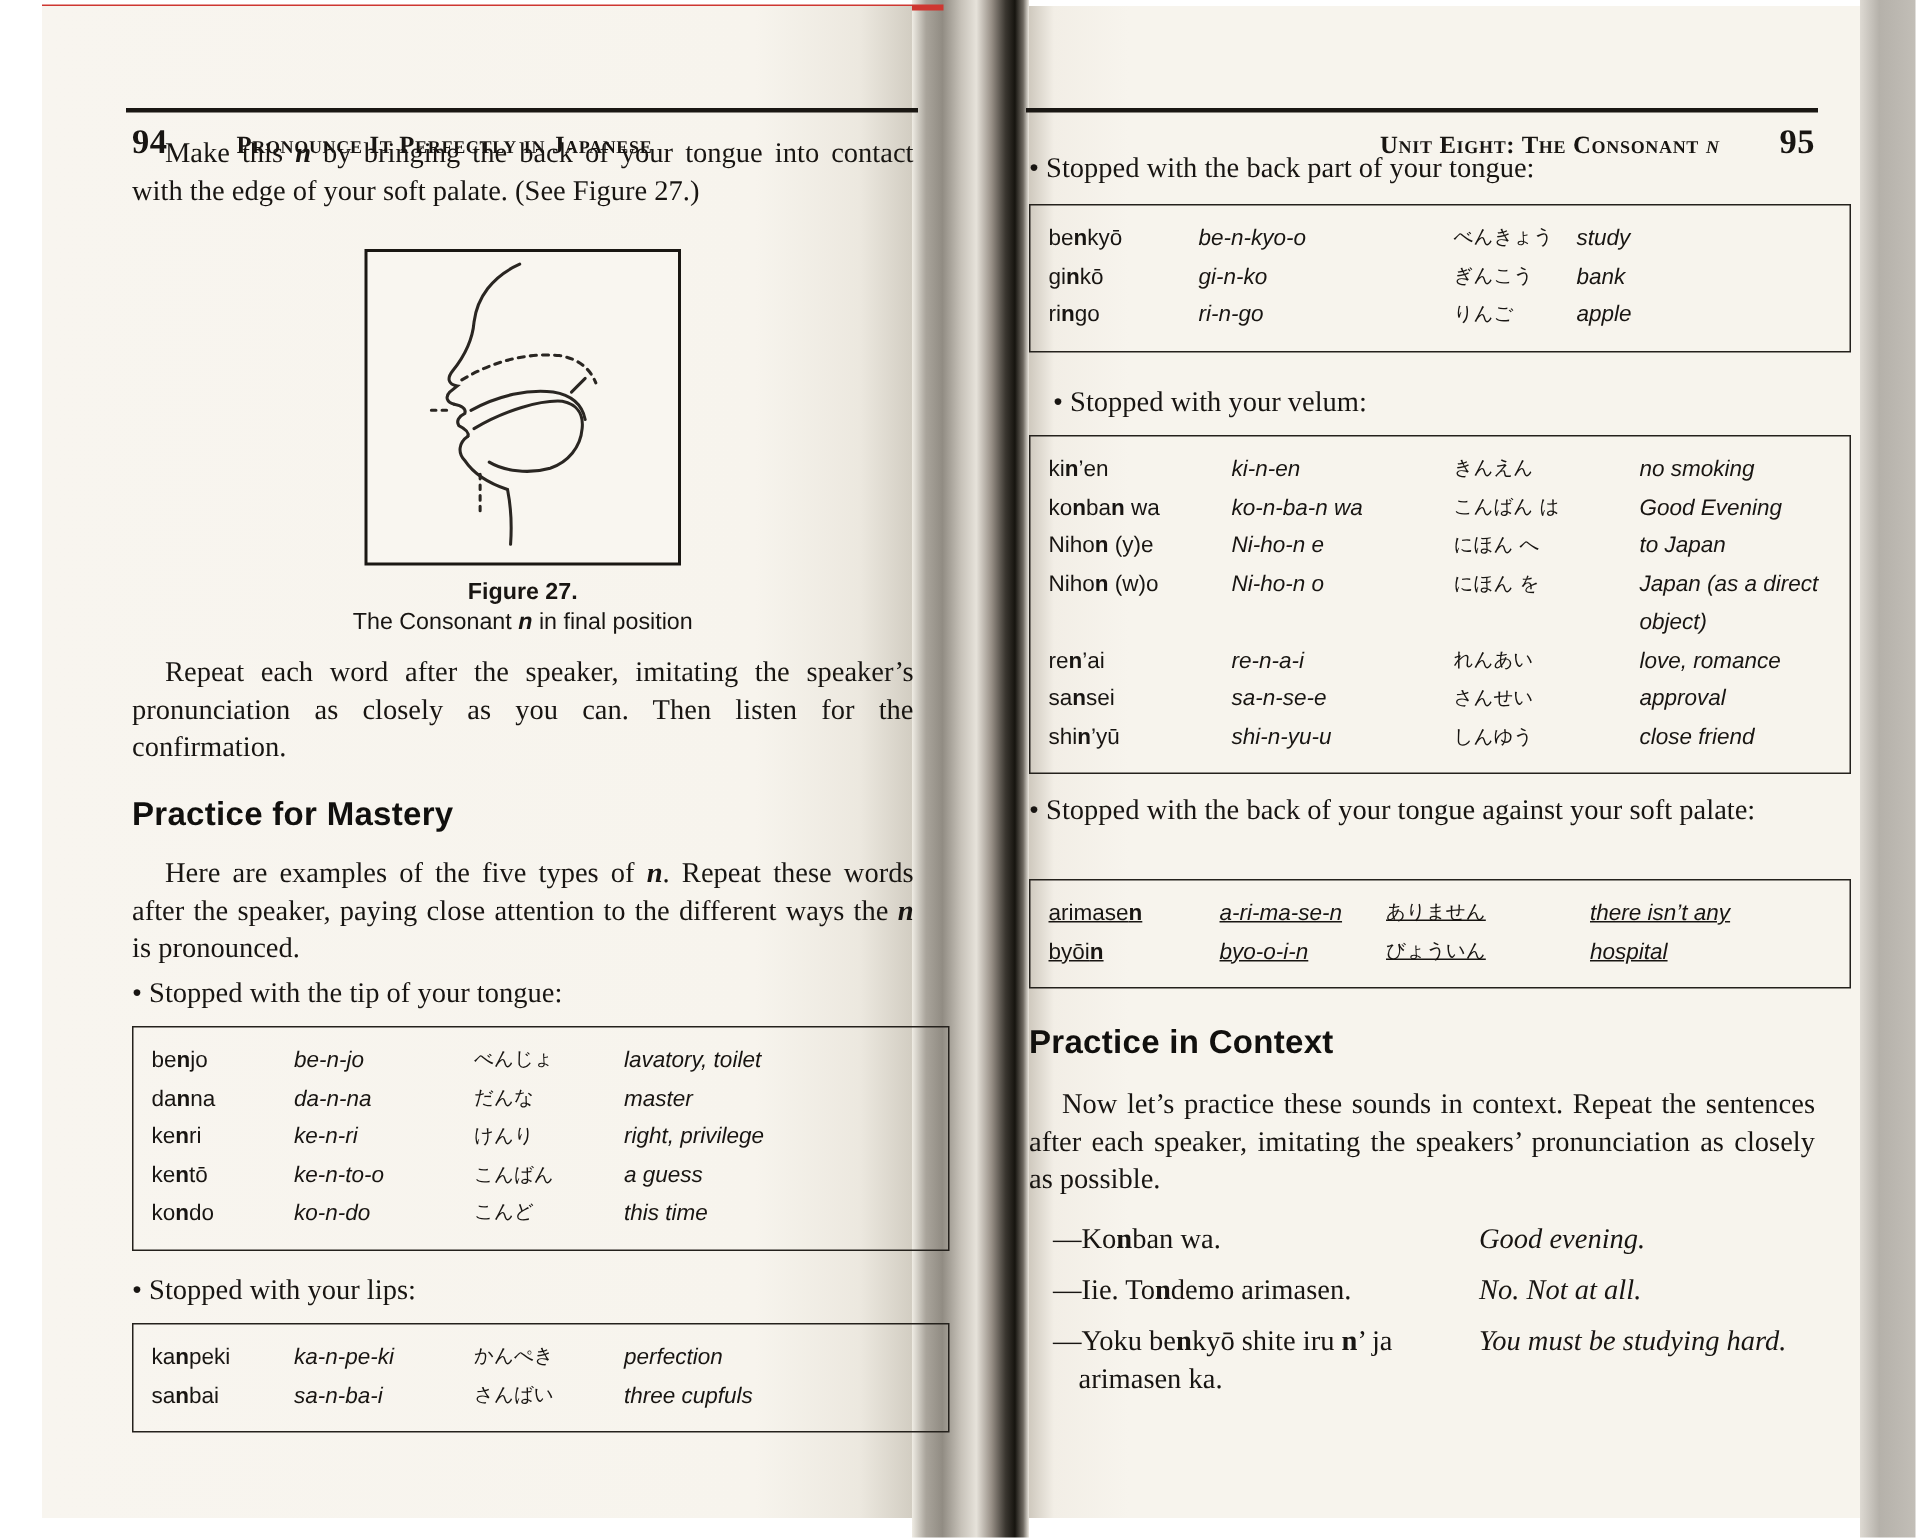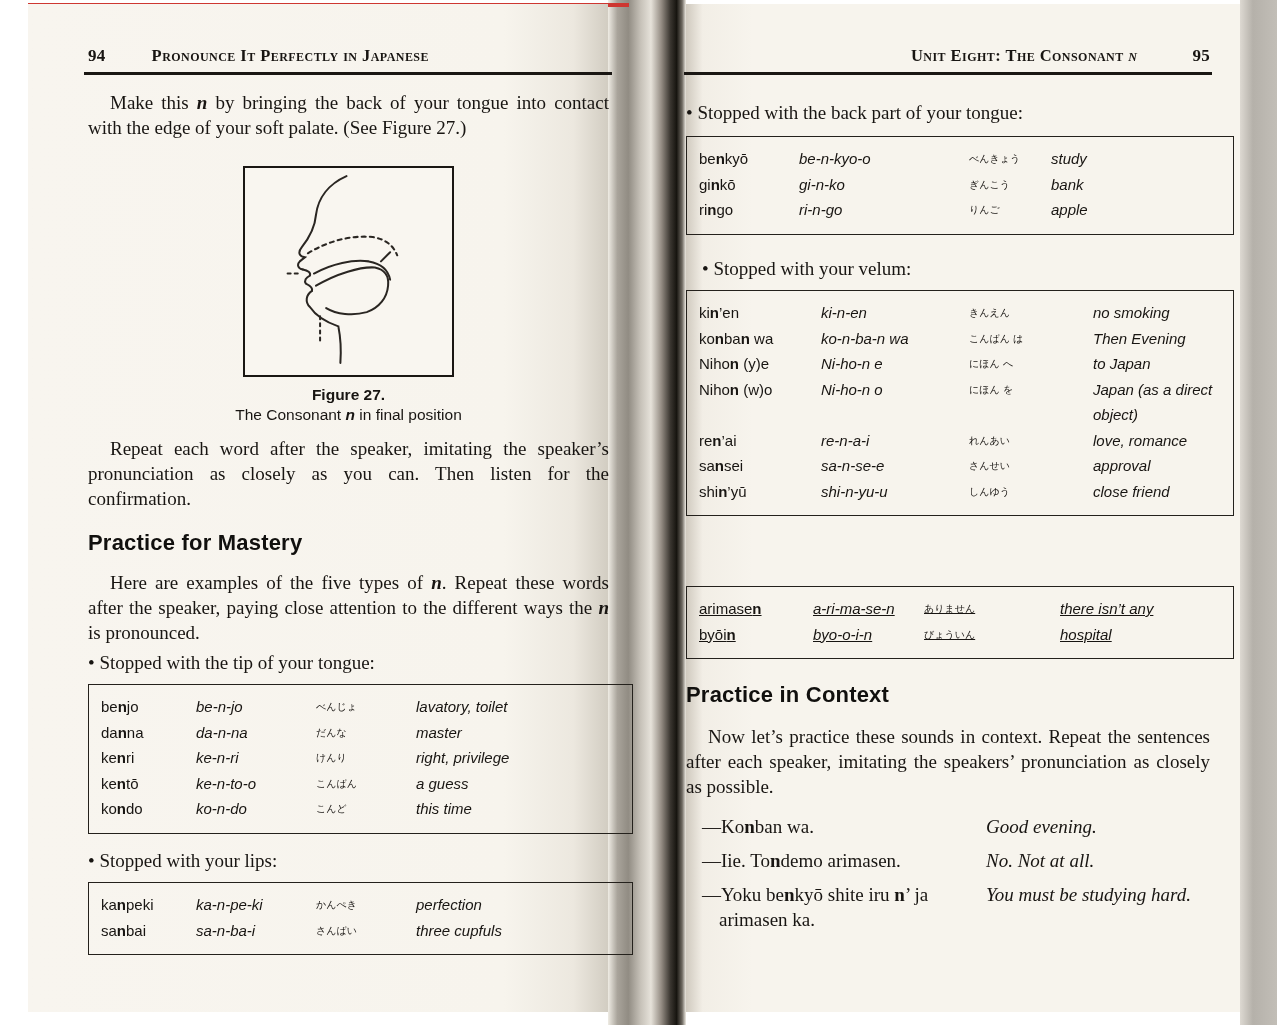--- a/index.html
+++ b/index.html
@@ -17,21 +17,21 @@
   .gutter{position:absolute;left:608px;top:0;width:78px;height:1025px;
     background:linear-gradient(90deg,#efece4 0%,#a9a49b 12%,#918c83 26%,#c7c2b9 42%,#e6e2da 55%,#978f86 68%,#3a3630 80%,#16140f 88%,#6e6961 95%,#efebe3 100%);}
   .edge-right{position:absolute;left:1240px;top:0;width:37px;height:1025px;
     background:linear-gradient(90deg,#ddd9d2 0%,#b5b1aa 35%,#c2beb7 100%);}
   .redline{position:absolute;left:28px;top:3px;width:601px;height:4px;background:#ce3731;}
 
   .abs{position:absolute;}
 
   
   .runhead{display:flex;align-items:baseline;font-weight:bold;}
-  .pgnum{font-size:17px;letter-spacing:.3px;}
+  .pgnum{font-size:23px;letter-spacing:.3px;margin-top:36px;}
   .runtitle{font-variant:small-caps;font-size:16.5px;letter-spacing:.45px;}
   .rule{height:3px;background:#1a1713;}
 
   
   .para{font-size:19px;line-height:25px;text-align:justify;text-indent:22px;}
   .bullet{font-size:19px;line-height:25px;}
   .h2{font-family:"Liberation Sans",sans-serif;font-weight:bold;font-size:22px;letter-spacing:.2px;color:#11100e;}
 
   b.em-n{font-weight:bold;}
   .para b.em-n,.cap b.em-n,.runtitle b.em-n{font-style:italic;}
@@ -43,21 +43,21 @@
   .cap{font-family:"Liberation Sans",sans-serif;font-size:15.5px;margin-top:2px;}
 
   
   .vtable{border:1.8px solid #24211c;padding:9px 10px 11px 12px;background:transparent;}
   .vrow{display:grid;align-items:start;font-family:"Liberation Sans",sans-serif;font-size:15px;line-height:25.5px;gap:10px;}
   .cols-l{grid-template-columns:85px 110px 90px 1fr;}
   .cols-a{grid-template-columns:90px 160px 72px 1fr;}
   .cols-b{grid-template-columns:112px 138px 114px 1fr;}
   .cols-c{grid-template-columns:104px 101px 126px 1fr;text-decoration:underline;}
   .vtable .vc.s{font-style:italic;}
-  .vtable .vc.k{font-size:10px;font-family:"DejaVu Sans",sans-serif;}
+  .vtable .vc.k{font-size:13px;font-family:"DejaVu Sans",sans-serif;}
   .vtable .vc.m{font-style:italic;padding-right:4px;}
 
   
   .dlg-row{display:grid;grid-template-columns:284px 1fr;margin-bottom:9px;padding-left:16px;}
   .dlg-jp{font-size:19px;line-height:25px;white-space:pre-line;padding-left:17px;text-indent:-17px;}
   .dlg-en{font-size:19px;line-height:25px;font-style:italic;white-space:pre-line;}
 </style>
 </head>
 <body>
 
@@ -148,21 +148,21 @@
           <div class="vc w">sa<b class="em-n">n</b>bai</div>
           <div class="vc s">sa-n-ba-i</div>
           <div class="vc k">さんばい</div>
           <div class="vc m">three cupfuls</div>
         </div>
       </div>
   </div>
 
   <div class="page page-right">
 
-    <div class="abs runhead" style="top:42px;left:0;width:524px;justify-content:flex-end;gap:55px;padding-right:2px;">
+    <div class="abs runhead" style="top:42px;left:0;width:524px;justify-content:flex-end;gap:40px;padding-right:2px;">
       <span class="runtitle">Unit Eight: The Consonant <b class="em-n">n</b></span>
       <span class="pgnum">95</span>
     </div>
     <div class="abs rule" style="top:68px;left:-2px;width:528px;"></div>
 
     <div class="abs bullet" style="top:96px;left:0;width:524px;">• Stopped with the back part of your tongue:</div>
     <div class="abs vtable" style="top:132px;left:0;width:524px;">
         <div class="vrow cols-a">
           <div class="vc w">be<b class="em-n">n</b>kyō</div>
           <div class="vc s">be-n-kyo-o</div>
@@ -188,21 +188,21 @@
         <div class="vrow cols-b">
           <div class="vc w">ki<b class="em-n">n</b>’en</div>
           <div class="vc s">ki-n-en</div>
           <div class="vc k">きんえん</div>
           <div class="vc m">no smoking</div>
         </div>
         <div class="vrow cols-b">
           <div class="vc w">ko<b class="em-n">n</b>ba<b class="em-n">n</b> wa</div>
           <div class="vc s">ko-n-ba-n wa</div>
           <div class="vc k">こんばん は</div>
-          <div class="vc m">Then Evening</div>
+          <div class="vc m">Good Evening</div>
         </div>
         <div class="vrow cols-b">
           <div class="vc w">Niho<b class="em-n">n</b> (y)e</div>
           <div class="vc s">Ni-ho-n e</div>
           <div class="vc k">にほん へ</div>
           <div class="vc m">to Japan</div>
         </div>
         <div class="vrow cols-b">
           <div class="vc w">Niho<b class="em-n">n</b> (w)o</div>
           <div class="vc s">Ni-ho-n o</div>
@@ -222,20 +222,21 @@
           <div class="vc m">approval</div>
         </div>
         <div class="vrow cols-b">
           <div class="vc w">shi<b class="em-n">n</b>’yū</div>
           <div class="vc s">shi-n-yu-u</div>
           <div class="vc k">しんゆう</div>
           <div class="vc m">close friend</div>
         </div>
       </div>
 
+    <div class="abs bullet" style="top:524px;left:0;width:524px;text-align:justify;">• Stopped with the back of your tongue against your soft palate:</div>
     <div class="abs vtable" style="top:582px;left:0;width:524px;">
         <div class="vrow cols-c">
           <div class="vc w">arimase<b class="em-n">n</b></div>
           <div class="vc s">a-ri-ma-se-n</div>
           <div class="vc k">ありません</div>
           <div class="vc m">there isn’t any</div>
         </div>
         <div class="vrow cols-c">
           <div class="vc w">byōi<b class="em-n">n</b></div>
           <div class="vc s">byo-o-i-n</div>

